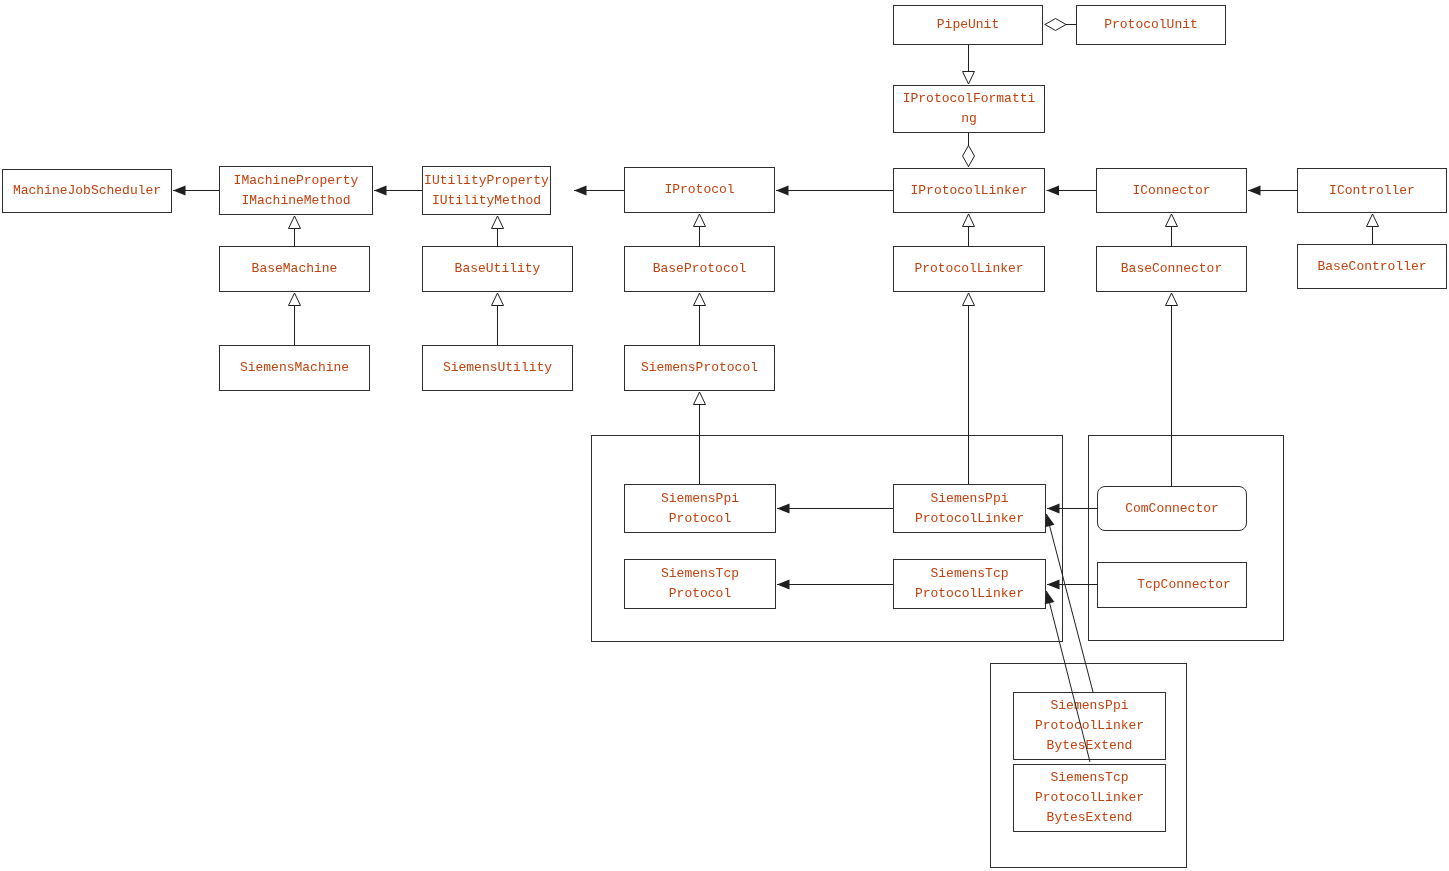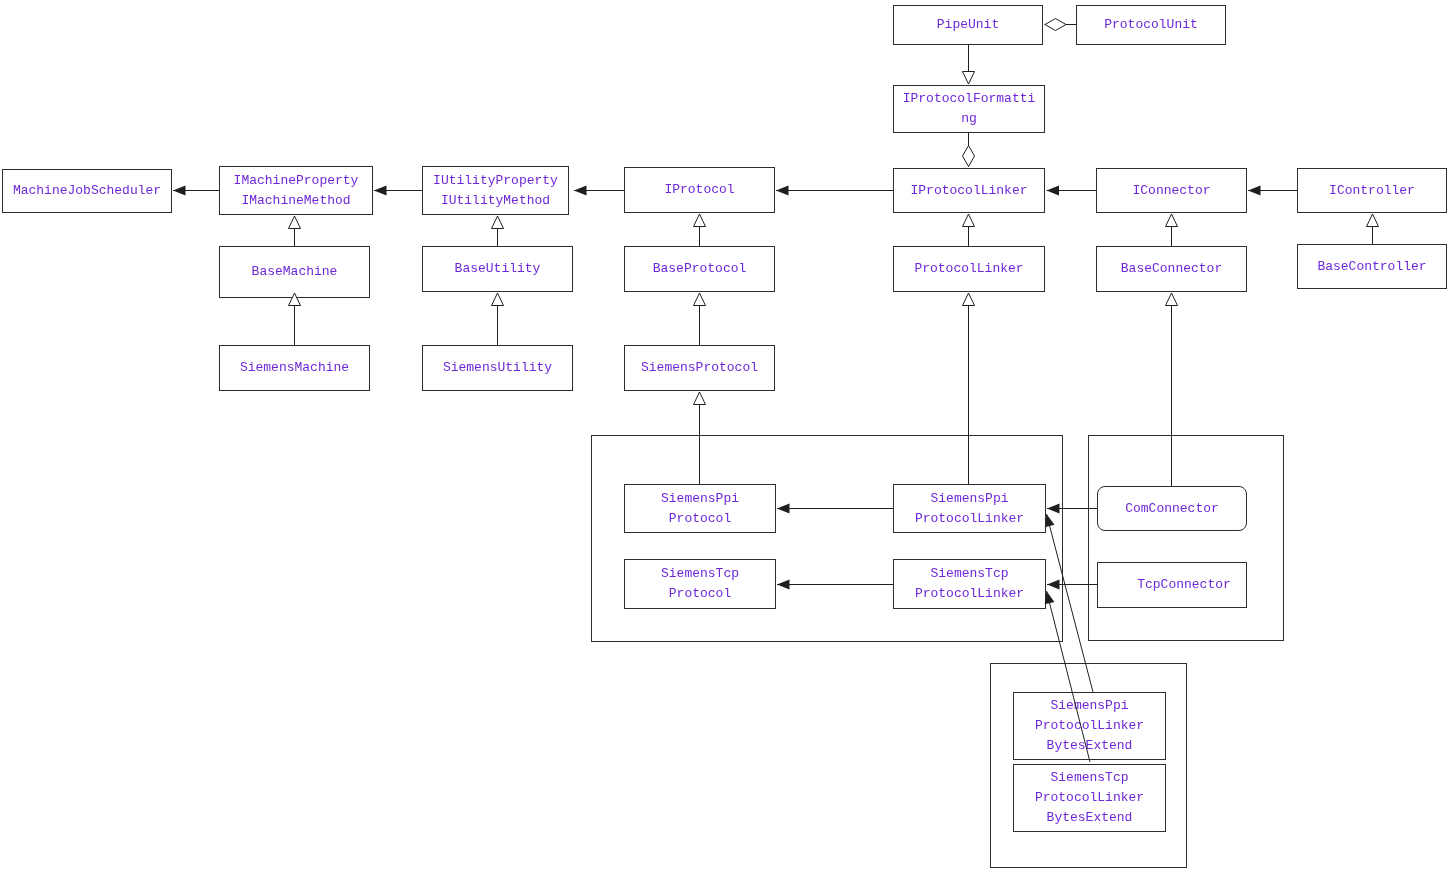--- a/index.html
+++ b/index.html
@@ -3,21 +3,21 @@
 <meta charset="utf-8">
 <style>
   html,body{margin:0;padding:0;background:#ffffff;}
   .stage{
     position:relative;width:1449px;height:871px;background:#ffffff;overflow:hidden;
     font-family:"Liberation Mono","DejaVu Sans Mono",monospace;
   }
   .node{
     position:absolute;box-sizing:border-box;background:#ffffff;border:1px solid #2e2e2e;
     display:flex;align-items:center;justify-content:center;text-align:center;
-    font-size:13px;line-height:20px;color:#6d28d9;white-space:pre-line;z-index:2;
+    font-size:13px;line-height:20px;color:#c2410c;white-space:pre-line;z-index:2;
   }
   .group{
     position:absolute;box-sizing:border-box;border:1px solid #2e2e2e;background:transparent;z-index:1;
   }
   svg.edges{position:absolute;left:0;top:0;z-index:3;pointer-events:none;}
   svg.edges line{stroke:#1f1f1f;stroke-width:1;}
 </style>
 </head>
 <body>
 
@@ -28,28 +28,28 @@
   <div class="group" style="left:990px;top:663px;width:197px;height:205px;"></div>
 
   <div class="node" style="left:893px;top:5px;width:150px;height:40px;">PipeUnit</div>
   <div class="node" style="left:1076px;top:5px;width:150px;height:40px;">ProtocolUnit</div>
   <div class="node" style="left:893px;top:85px;width:152px;height:48px;">IProtocolFormatti
 ng</div>
 
   <div class="node" style="left:2px;top:169px;width:170px;height:44px;">MachineJobScheduler</div>
   <div class="node" style="left:219px;top:166px;width:154px;height:49px;">IMachineProperty
 IMachineMethod</div>
-  <div class="node" style="left:422px;top:166px;width:147px;height:49px;">IUtilityProperty
+  <div class="node" style="left:422px;top:166px;width:129px;height:49px;">IUtilityProperty
 IUtilityMethod</div>
   <div class="node" style="left:624px;top:167px;width:151px;height:46px;">IProtocol</div>
   <div class="node" style="left:893px;top:168px;width:152px;height:45px;">IProtocolLinker</div>
   <div class="node" style="left:1096px;top:168px;width:151px;height:45px;">IConnector</div>
   <div class="node" style="left:1297px;top:168px;width:150px;height:45px;">IController</div>
 
-  <div class="node" style="left:219px;top:246px;width:151px;height:52px;">BaseMachine</div>
+  <div class="node" style="left:219px;top:246px;width:151px;height:46px;">BaseMachine</div>
   <div class="node" style="left:422px;top:246px;width:151px;height:46px;">BaseUtility</div>
   <div class="node" style="left:624px;top:246px;width:151px;height:46px;">BaseProtocol</div>
   <div class="node" style="left:893px;top:246px;width:152px;height:46px;">ProtocolLinker</div>
   <div class="node" style="left:1096px;top:246px;width:151px;height:46px;">BaseConnector</div>
   <div class="node" style="left:1297px;top:244px;width:150px;height:45px;text-align:center;">BaseController</div>
 
   <div class="node" style="left:219px;top:345px;width:151px;height:46px;">SiemensMachine</div>
   <div class="node" style="left:422px;top:345px;width:151px;height:46px;text-align:center;">SiemensUtility</div>
   <div class="node" style="left:624px;top:345px;width:151px;height:46px;">SiemensProtocol</div>
 

